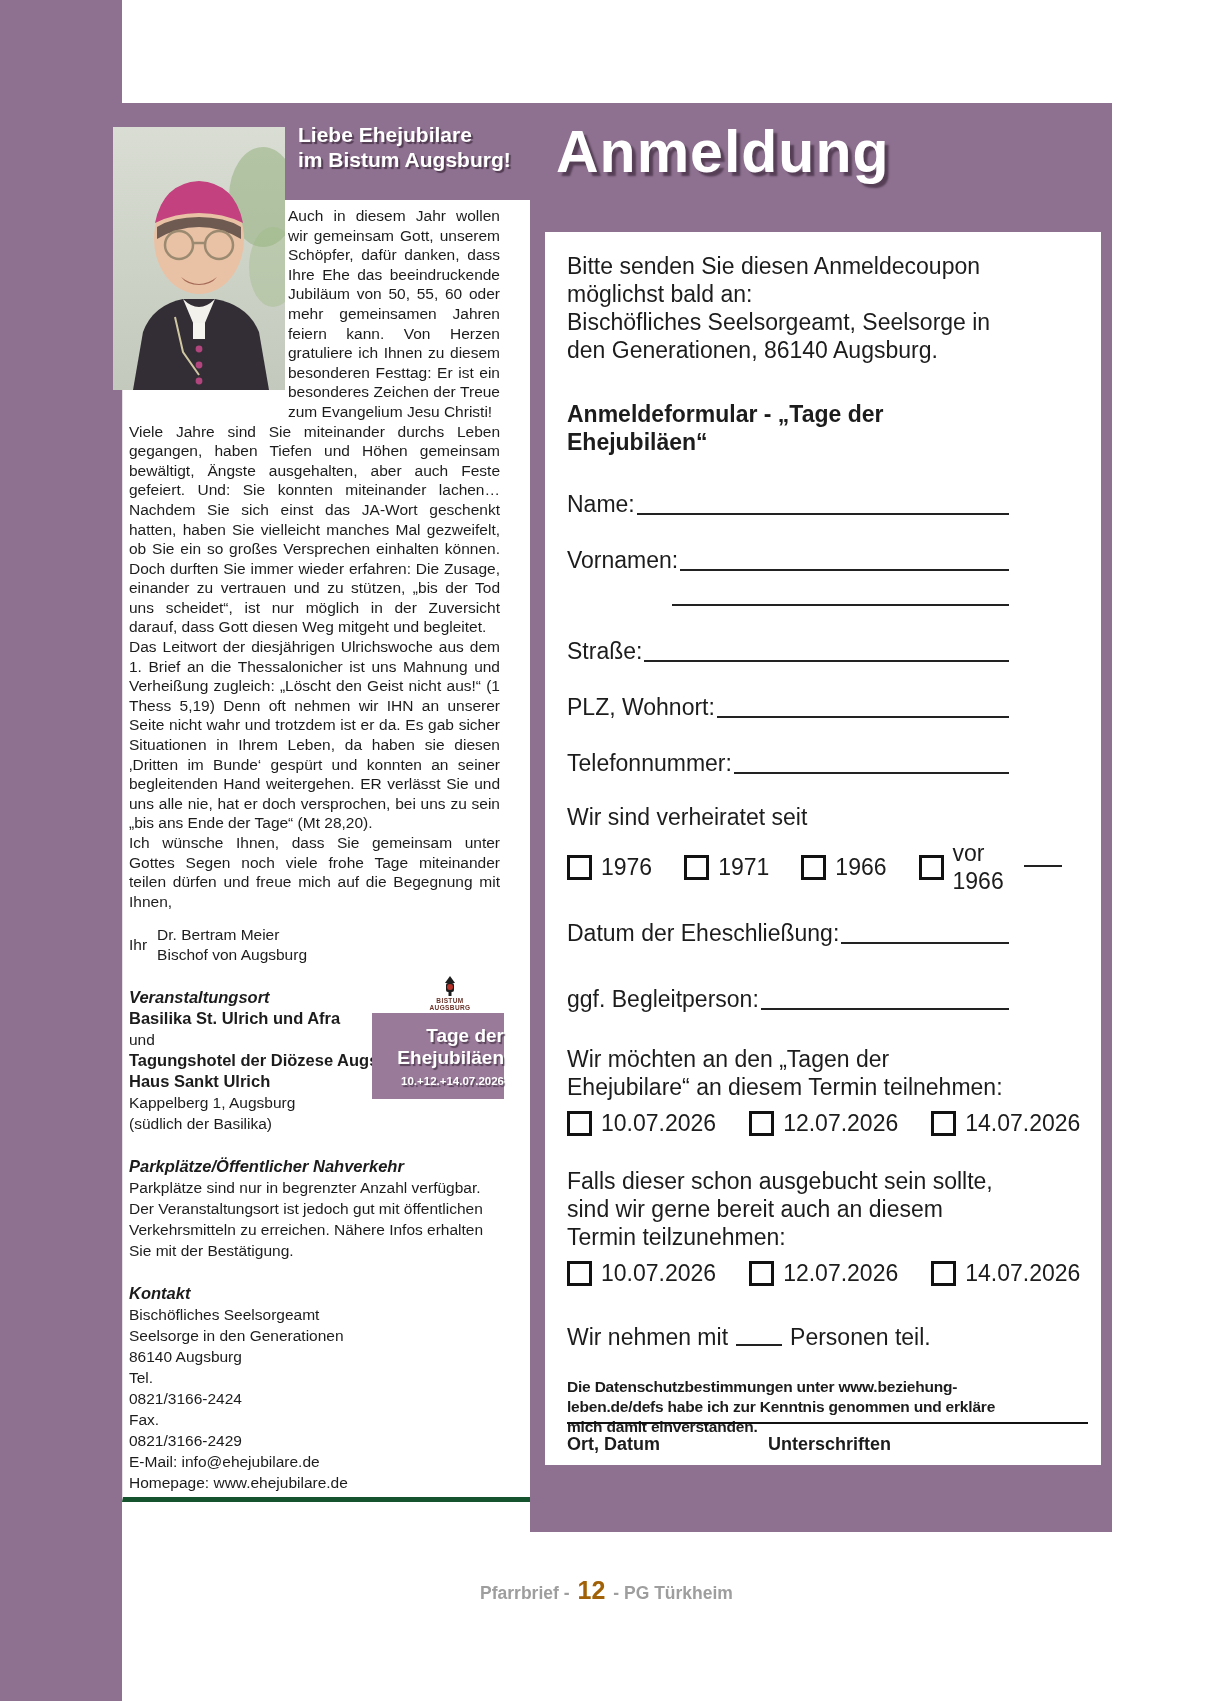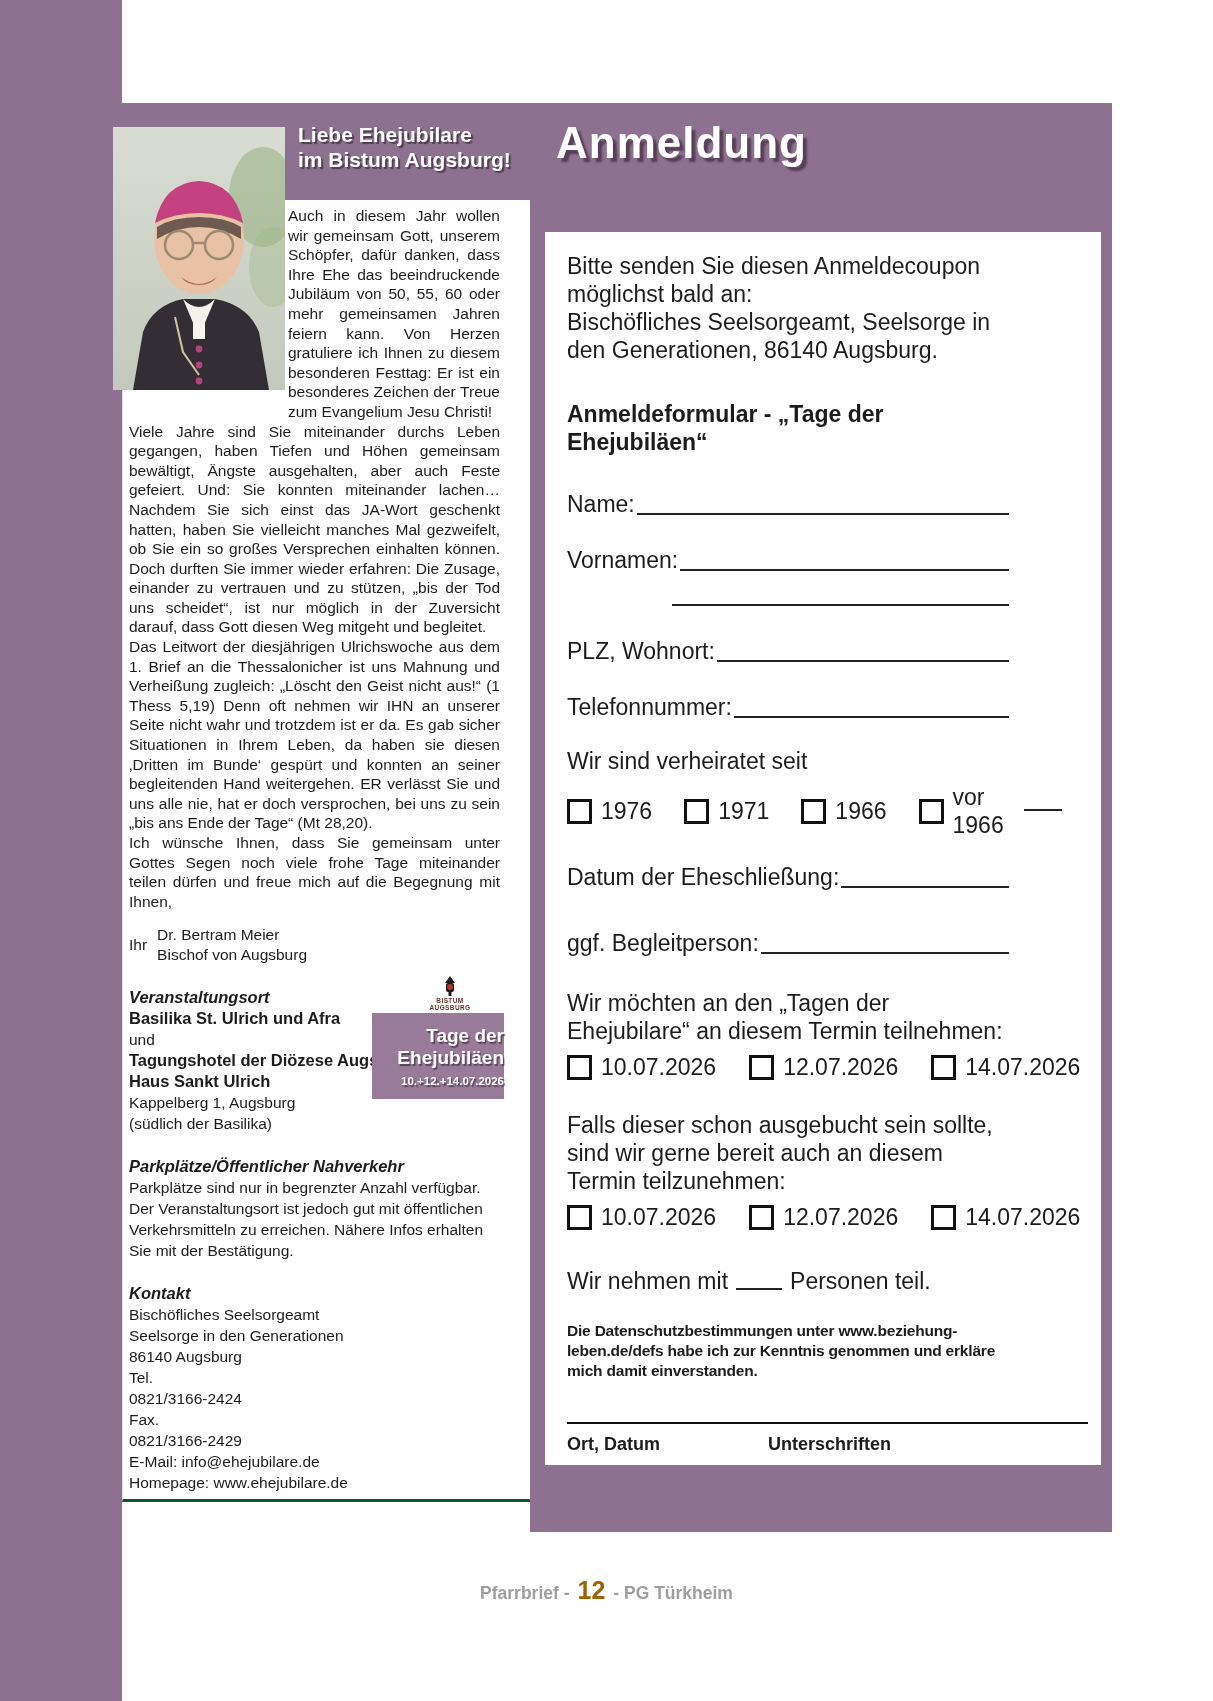--- a/index.html
+++ b/index.html
@@ -7,21 +7,21 @@
        font-family:"Liberation Sans","DejaVu Sans",sans-serif;color:#1c1c1c;overflow:hidden;}
   .abs{position:absolute;}
   
   #stripe-left{left:0;top:0;width:122px;height:1701px;background:var(--purple);}
   #band-top{left:122px;top:103px;width:990px;height:129px;background:var(--purple);}
   #stripe-mid{left:530px;top:232px;width:15px;height:1300px;background:var(--purple);}
   #stripe-right{left:1101px;top:103px;width:11px;height:1429px;background:var(--purple);}
   #band-bottom{left:545px;top:1465px;width:556px;height:67px;background:var(--purple);}
   
   #left-box{left:122px;top:200px;width:408px;height:1302px;background:#fff;
-            border-bottom:3px solid #14532d;border-left:1px solid #e7e0e7;
+            border-bottom:5px solid #14532d;border-left:1px solid #e7e0e7;
             padding:6px 30px 0 6px;box-sizing:border-box;
             font-size:15.5px;line-height:19.6px;}
   #left-box p{margin:0;text-align:justify;}
   .float-spacer{float:left;width:155px;height:192px;margin:0 4px 6px 0;}
   #photo{left:113px;top:127px;width:172px;height:263px;}
   #left-heading{left:298px;top:122px;width:230px;color:#fff;font-weight:bold;
                 font-size:21px;line-height:25px;text-shadow:2px 2px 1px rgba(48,30,48,.65);}
   .mt20{margin-top:20px;} .mt22{margin-top:22px;}
   #signature{margin-top:14px;display:flex;gap:10px;font-size:15.5px;}
   #signature .sal{padding-top:10px;}
@@ -33,21 +33,21 @@
   .contact-row .cl{width:82px;}
   
   #bistum-logo{left:415px;top:976px;width:70px;text-align:center;}
   #bistum-logo .cap{font-size:6.5px;font-weight:bold;color:#6b3328;letter-spacing:.4px;margin-top:1px;}
   #badge{left:372px;top:1013px;width:132px;height:86px;background:var(--badge);
          color:#fff;text-align:right;padding-top:12px;box-sizing:border-box;
          text-shadow:1.5px 1.5px 1px rgba(48,30,48,.6);}
   #badge .l{font-size:19px;font-weight:bold;line-height:22px;}
   #badge .d{font-size:11.5px;font-weight:bold;margin-top:6px;}
   
-  #anmeldung-title{left:556px;top:118px;color:#fff;font-size:44px;font-weight:bold;
+  #anmeldung-title{left:556px;top:118px;color:#fff;font-size:59px;font-weight:bold;
                    letter-spacing:1px;text-shadow:4px 4px 2px rgba(48,30,48,.6);}
   #form-box{left:545px;top:232px;width:556px;height:1233px;background:#fff;
             padding:20px 92px 0 22px;box-sizing:border-box;font-size:23px;line-height:28px;}
   .field{display:flex;margin-top:28px;}
   .field .lab{white-space:nowrap;}
   .fline{flex:1;border-bottom:2px solid #222;margin:0 0 3px 2px;}
   .subtitle{font-weight:bold;margin-top:36px;}
   .cbrow{display:flex;align-items:center;margin-top:8px;}
   .cb{width:19px;height:19px;border:3px solid #111;display:inline-block;
       margin-right:9px;flex:0 0 auto;}
@@ -188,20 +188,24 @@
   <div class="field">
     <span class="lab">Vornamen:</span>
     <span class="fline"></span>
   </div>
 
   <div class="field" style="margin-top:30px;">
     <span style="width:103px;"></span>
     <span class="fline"></span>
   </div>
 
+  <div class="field">
+    <span class="lab">Straße:</span>
+    <span class="fline"></span>
+  </div>
 
   <div class="field">
     <span class="lab">PLZ, Wohnort:</span>
     <span class="fline"></span>
   </div>
 
   <div class="field">
     <span class="lab">Telefonnummer:</span>
     <span class="fline"></span>
   </div>

